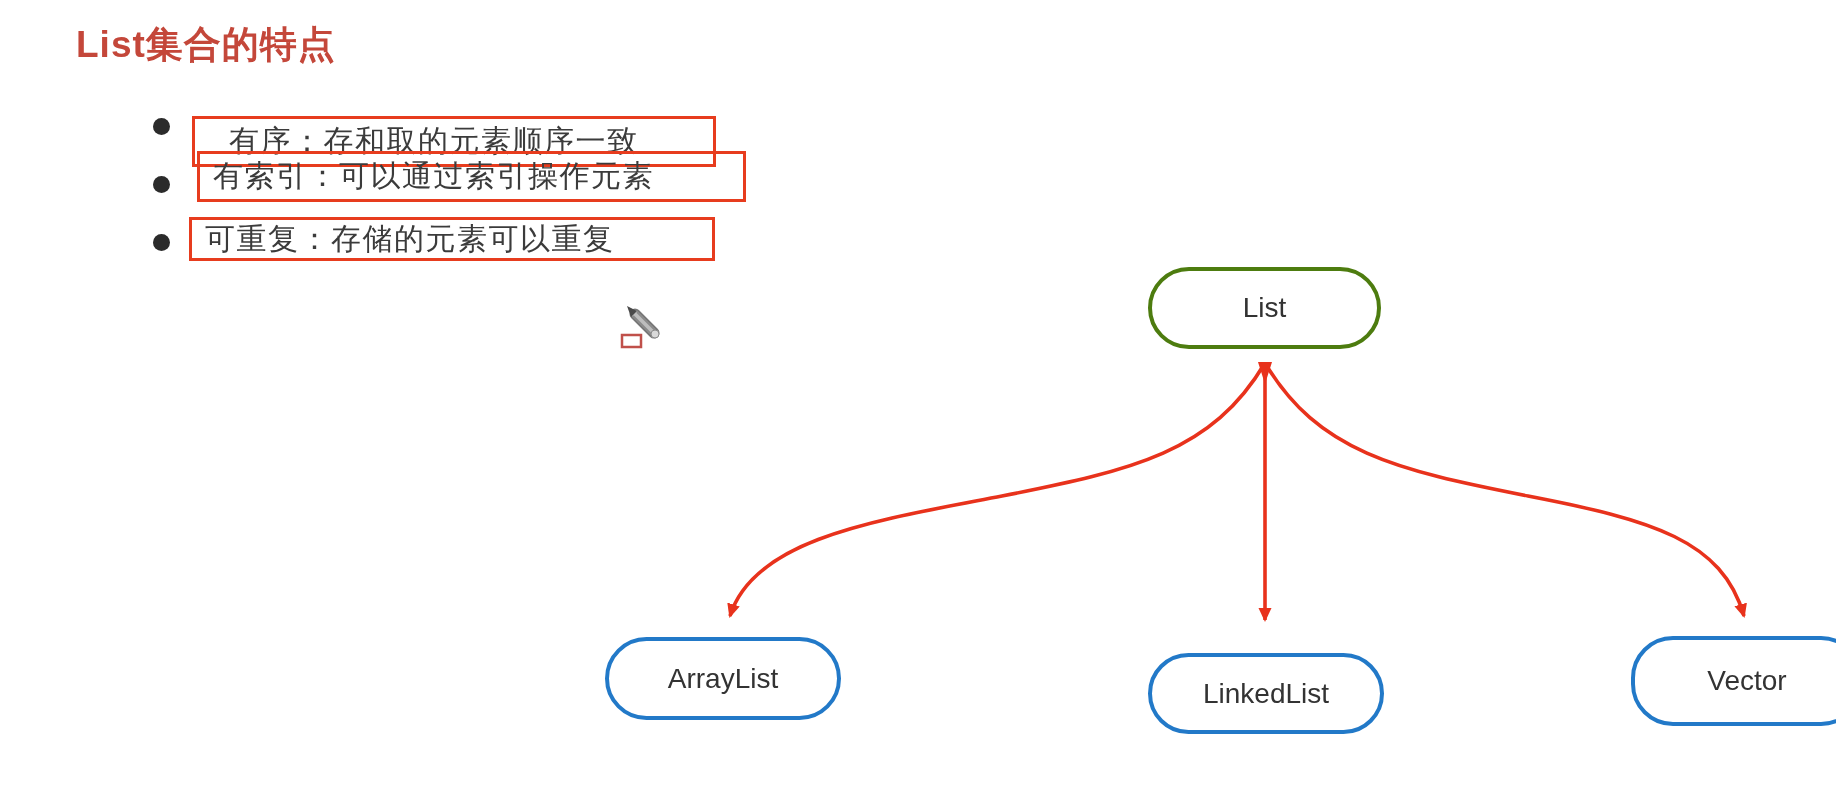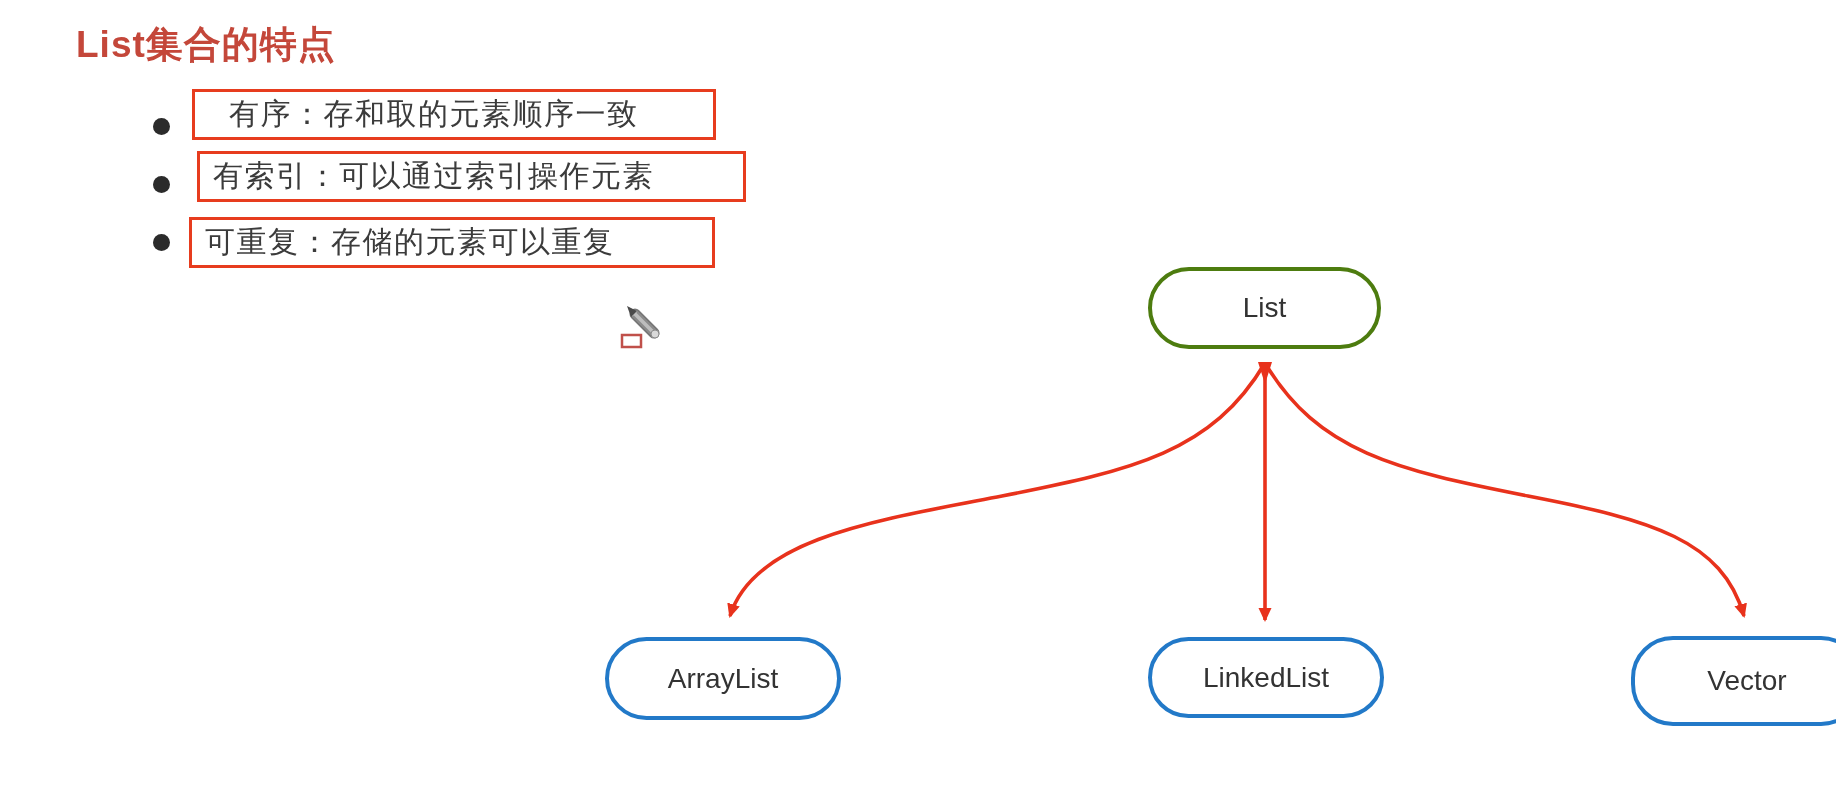--- a/index.html
+++ b/index.html
@@ -15,35 +15,35 @@
   .bullet-dot {
     position:absolute; left:113px; width:17px; height:17px;
     border-radius:50%; background:#2b2b2b;
   }
   .hl-box {
     position:absolute; box-sizing:border-box;
     border:3px solid #e73c1e; background:transparent;
     display:flex; align-items:center; padding:0 13px;
     font-size:30px; color:#3b3b3b; letter-spacing:1.5px; white-space:nowrap;
   }
-  #box1 { left:152px; top:89px; width:524px; height:51px;padding-left:34px; }
+  #box1 { left:152px; top:116px; width:524px; height:51px;padding-left:34px; }
   #box2 { left:157px; top:151px; width:549px; height:51px; }
-  #box3 { left:149px; top:217px; width:526px; height:51px; }
+  #box3 { left:149px; top:217px; width:526px; height:44px; }
   #dot1 { top:118px; }
   #dot2 { top:176px; }
   #dot3 { top:234px; }
   .arrows { position:absolute; left:0; top:0; width:1836px; height:792px; }
   .node {
     position:absolute; box-sizing:border-box; background:#ffffff;
     border-radius:42px; display:flex; align-items:center; justify-content:center;
     font-size:28px; color:#333333; white-space:nowrap;
   }
   #node-list       { left:1108px; top:267px; width:233px; height:82px; border:4px solid #4d7c0f; }
   #node-arraylist  { left:565px;  top:637px; width:236px; height:83px; border:4px solid #2279c8;align-items:center; }
-  #node-linkedlist { left:1108px; top:637px; width:236px; height:81px; border:4px solid #2279c8; }
+  #node-linkedlist { left:1108px; top:653px; width:236px; height:81px; border:4px solid #2279c8; }
   #node-vector     { left:1591px; top:636px; width:232px; height:90px; border:4px solid #2279c8; }
   .pencil { position:absolute; left:578px; top:302px; }
 </style>
 </head>
 <body>
 
 <div class="canvas">
 
   <div class="title">List集合的特点</div>
 

